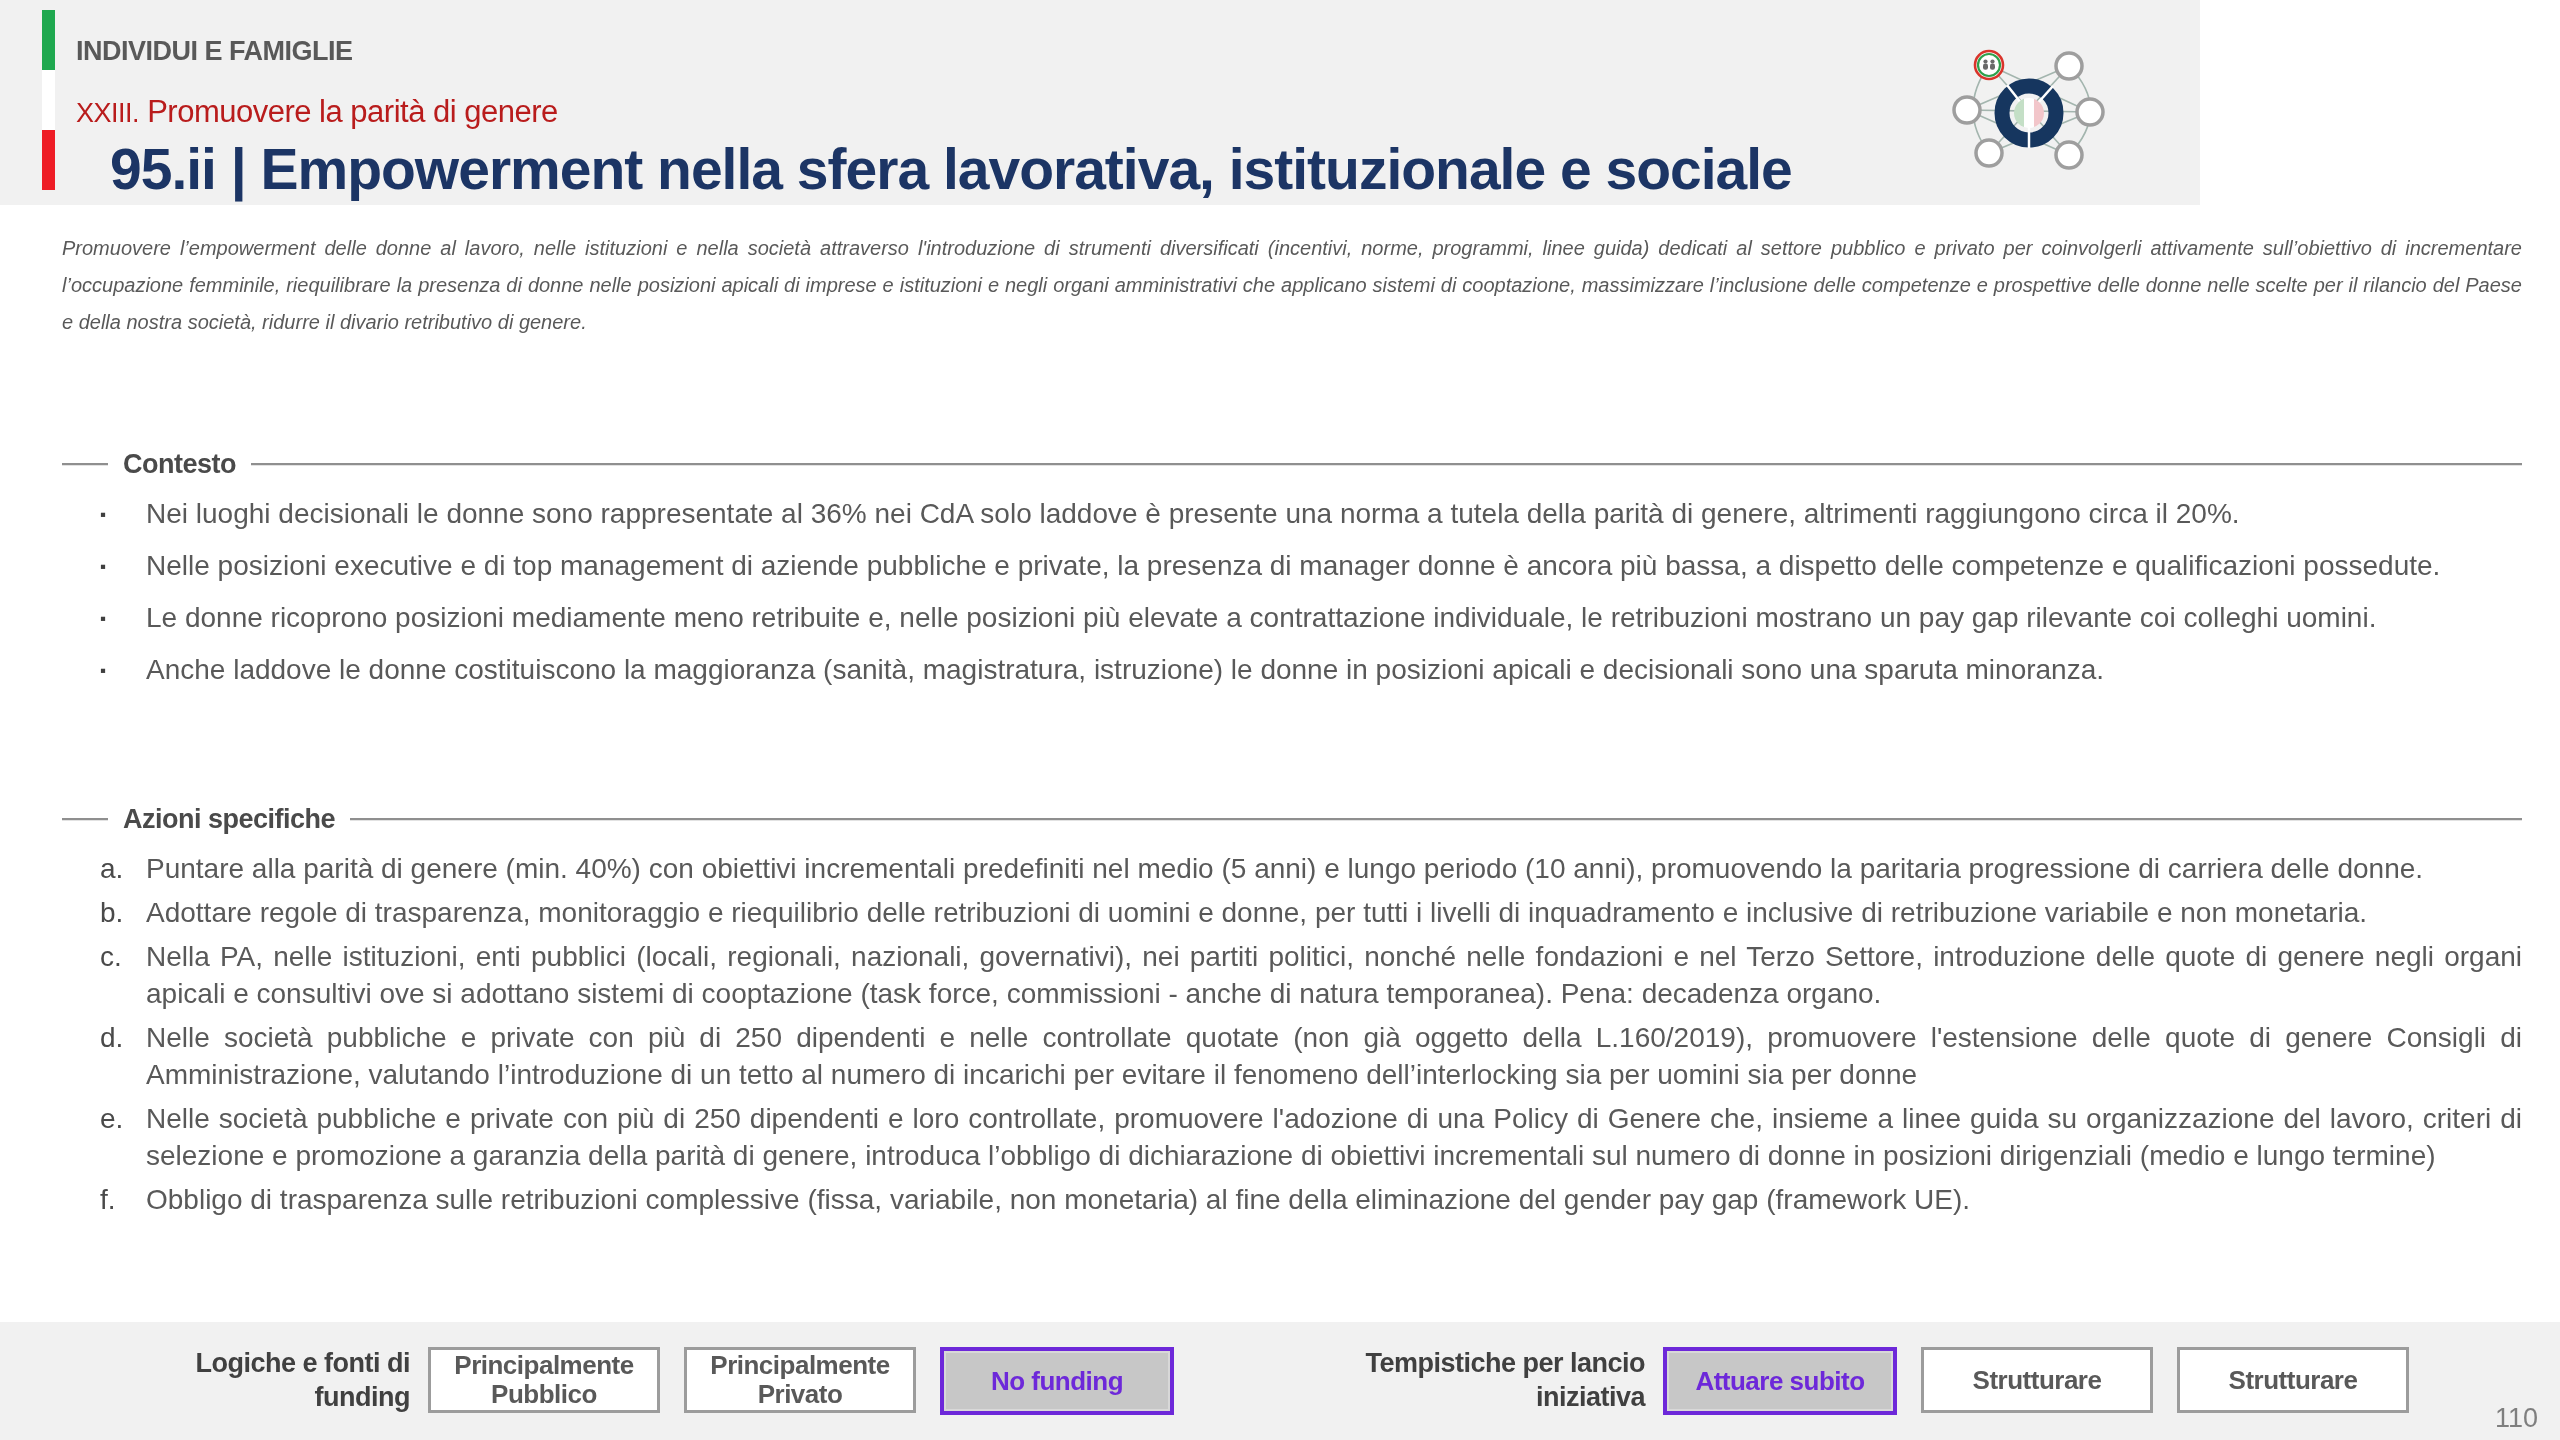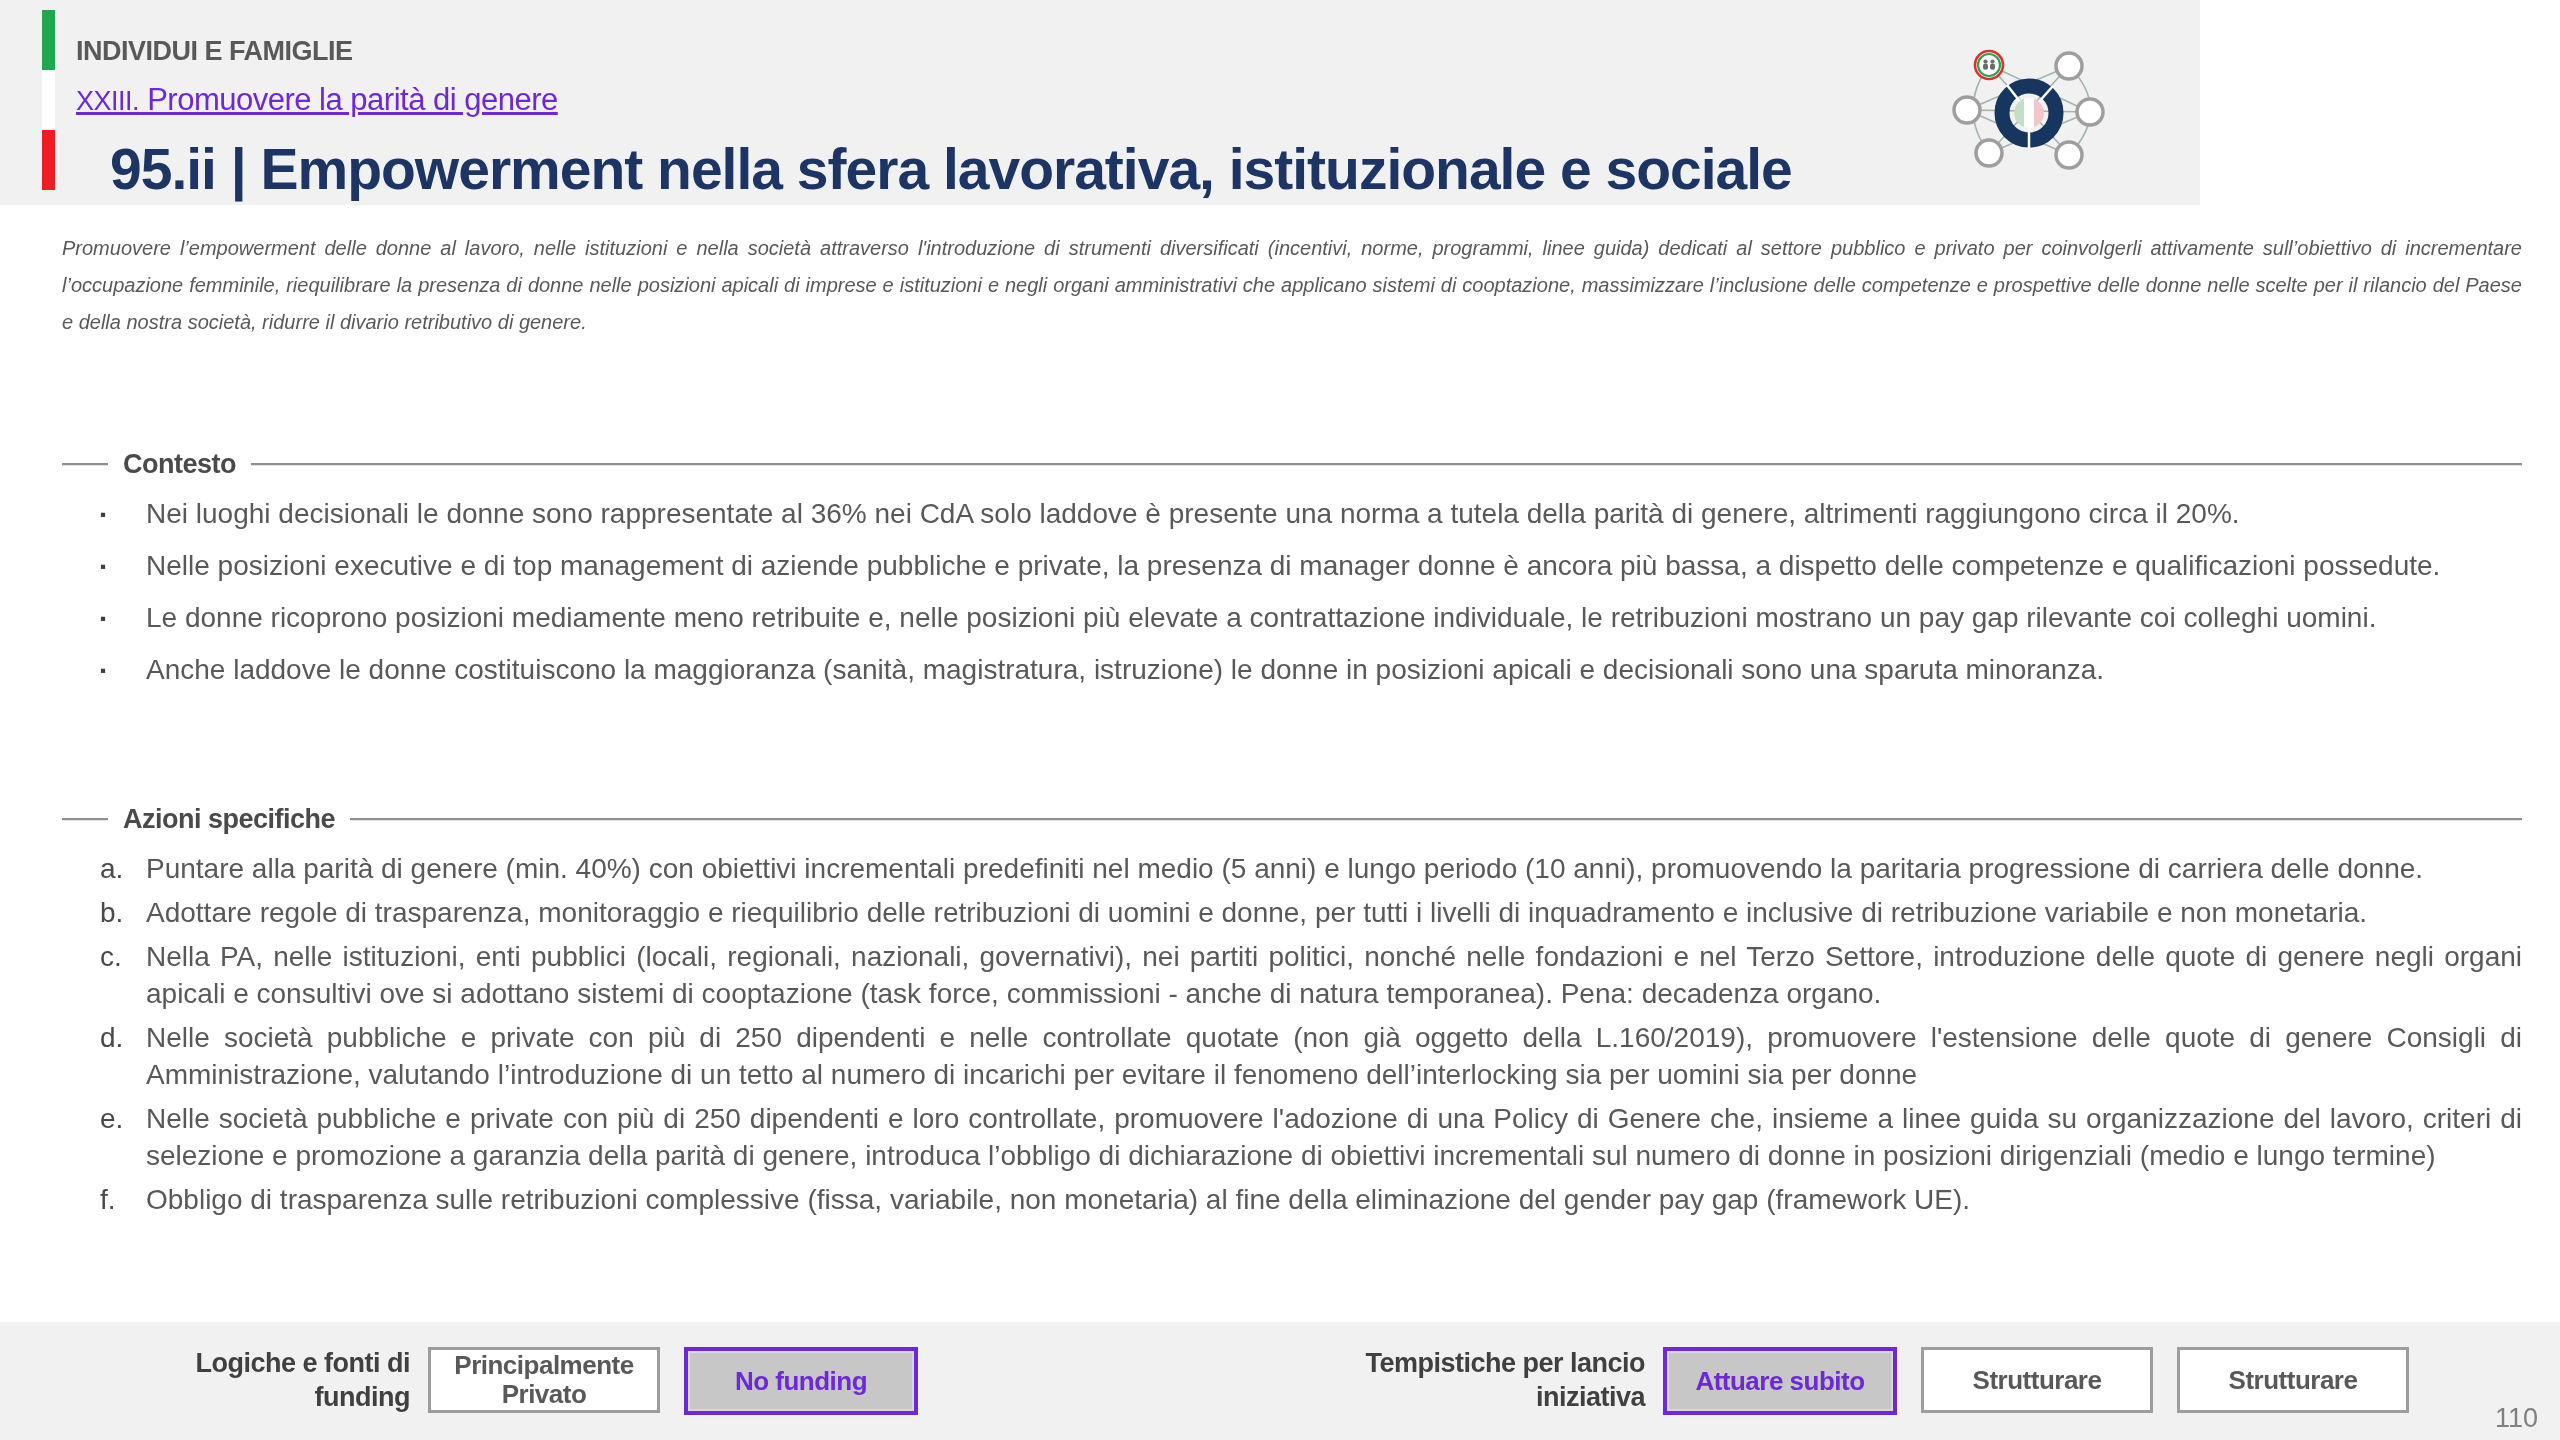--- a/index.html
+++ b/index.html
@@ -8,21 +8,21 @@
     font-family:"Liberation Sans", sans-serif; color:#595959; overflow:hidden;
   }
   
   .hdr{position:absolute;left:0;top:0;width:2200px;height:205px;background:#f1f1f1;}
   .flagbar{position:absolute;left:42px;top:10px;width:13px;height:180px;}
   .flagbar .seg{width:13px;height:60px;}
   .hdr-eyebrow{
     position:absolute;left:76px;top:36px;font-size:27px;font-weight:bold;color:#595959;
     letter-spacing:-0.5px;
   }
-  .hdr-sub{position:absolute;left:76px;top:82px;font-size:31px;color:#6d28d9;letter-spacing:-0.5px;text-decoration:underline;}
+  .hdr-sub{position:absolute;left:76px;top:94px;font-size:31px;color:#b91c1c;letter-spacing:-0.5px;}
   .hdr-sub .roman{font-size:27px;}
   .hdr-title{
     position:absolute;left:110px;top:136px;font-size:57px;font-weight:bold;color:#1c3565;
     letter-spacing:-1px;white-space:nowrap;
   }
   .logo{position:absolute;right:28px;top:0;}
   
   .intro{
     position:absolute;left:62px;top:230px;width:2460px;
     font-size:20px;font-style:italic;line-height:37px;text-align:justify;color:#595959;
@@ -185,20 +185,21 @@
           <span class="mk">f.</span>
           <span class="tx">Obbligo di trasparenza sulle retribuzioni complessive (fissa, variabile, non monetaria) al fine della eliminazione del gender pay gap (framework UE).</span>
         </div>
     </div>
   </div>
 
   <div class="ftr">
     <div class="ftr-group fg-funding">
       <div class="ftr-label">Logiche e fonti di funding</div>
       <div class="chips">
+        <div class="chip">Principalmente Pubblico</div>
         <div class="chip">Principalmente Privato</div>
         <div class="chip muted">No funding</div>
       </div>
     </div>
     <div class="ftr-group fg-timing">
       <div class="ftr-label">Tempistiche per lancio iniziativa</div>
       <div class="chips">
         <div class="chip muted">Attuare subito</div>
         <div class="chip">Strutturare</div>
         <div class="chip">Strutturare</div>

